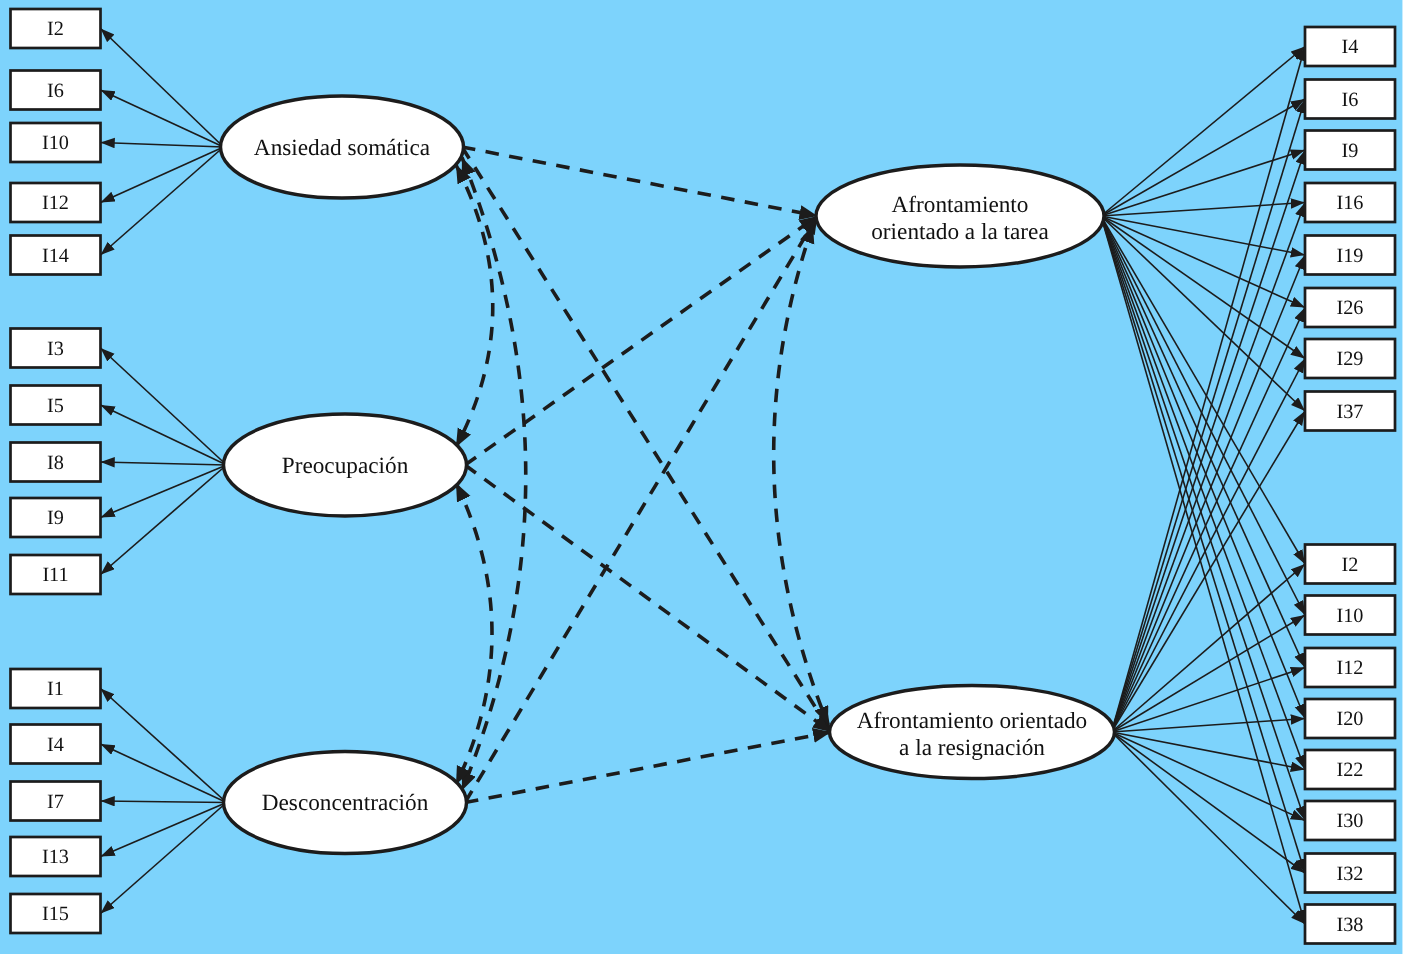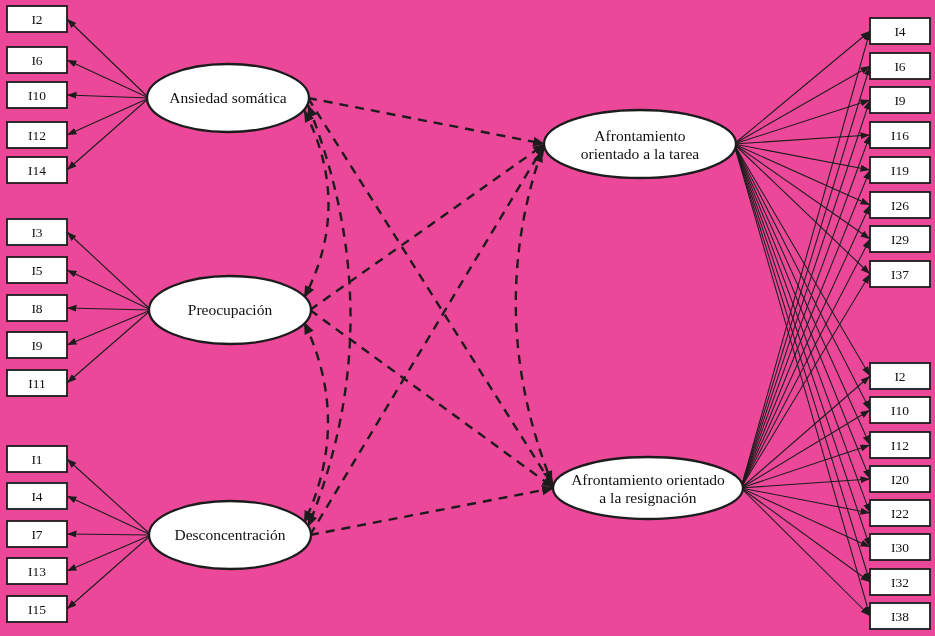--- a/index.html
+++ b/index.html
@@ -1,17 +1,17 @@
 <!DOCTYPE html>
 <html><head>
 <meta charset="utf-8">
 <style>
   html,body{margin:0;padding:0;background:#ffffff;}
   .stage{
-    position:relative;width:935px;height:636px;background:#ec4899;overflow:hidden;
+    position:relative;width:935px;height:636px;background:#7dd3fc;overflow:hidden;
     font-family:"Liberation Serif","DejaVu Serif",serif;
   }
   svg{position:absolute;left:0;top:0;}
   svg text{
     font-family:"Liberation Serif","DejaVu Serif",serif;
     fill:#111111;
   }
   .item-label{font-size:13.5px;}
   .factor-label{font-size:15.5px;}
 </style>

